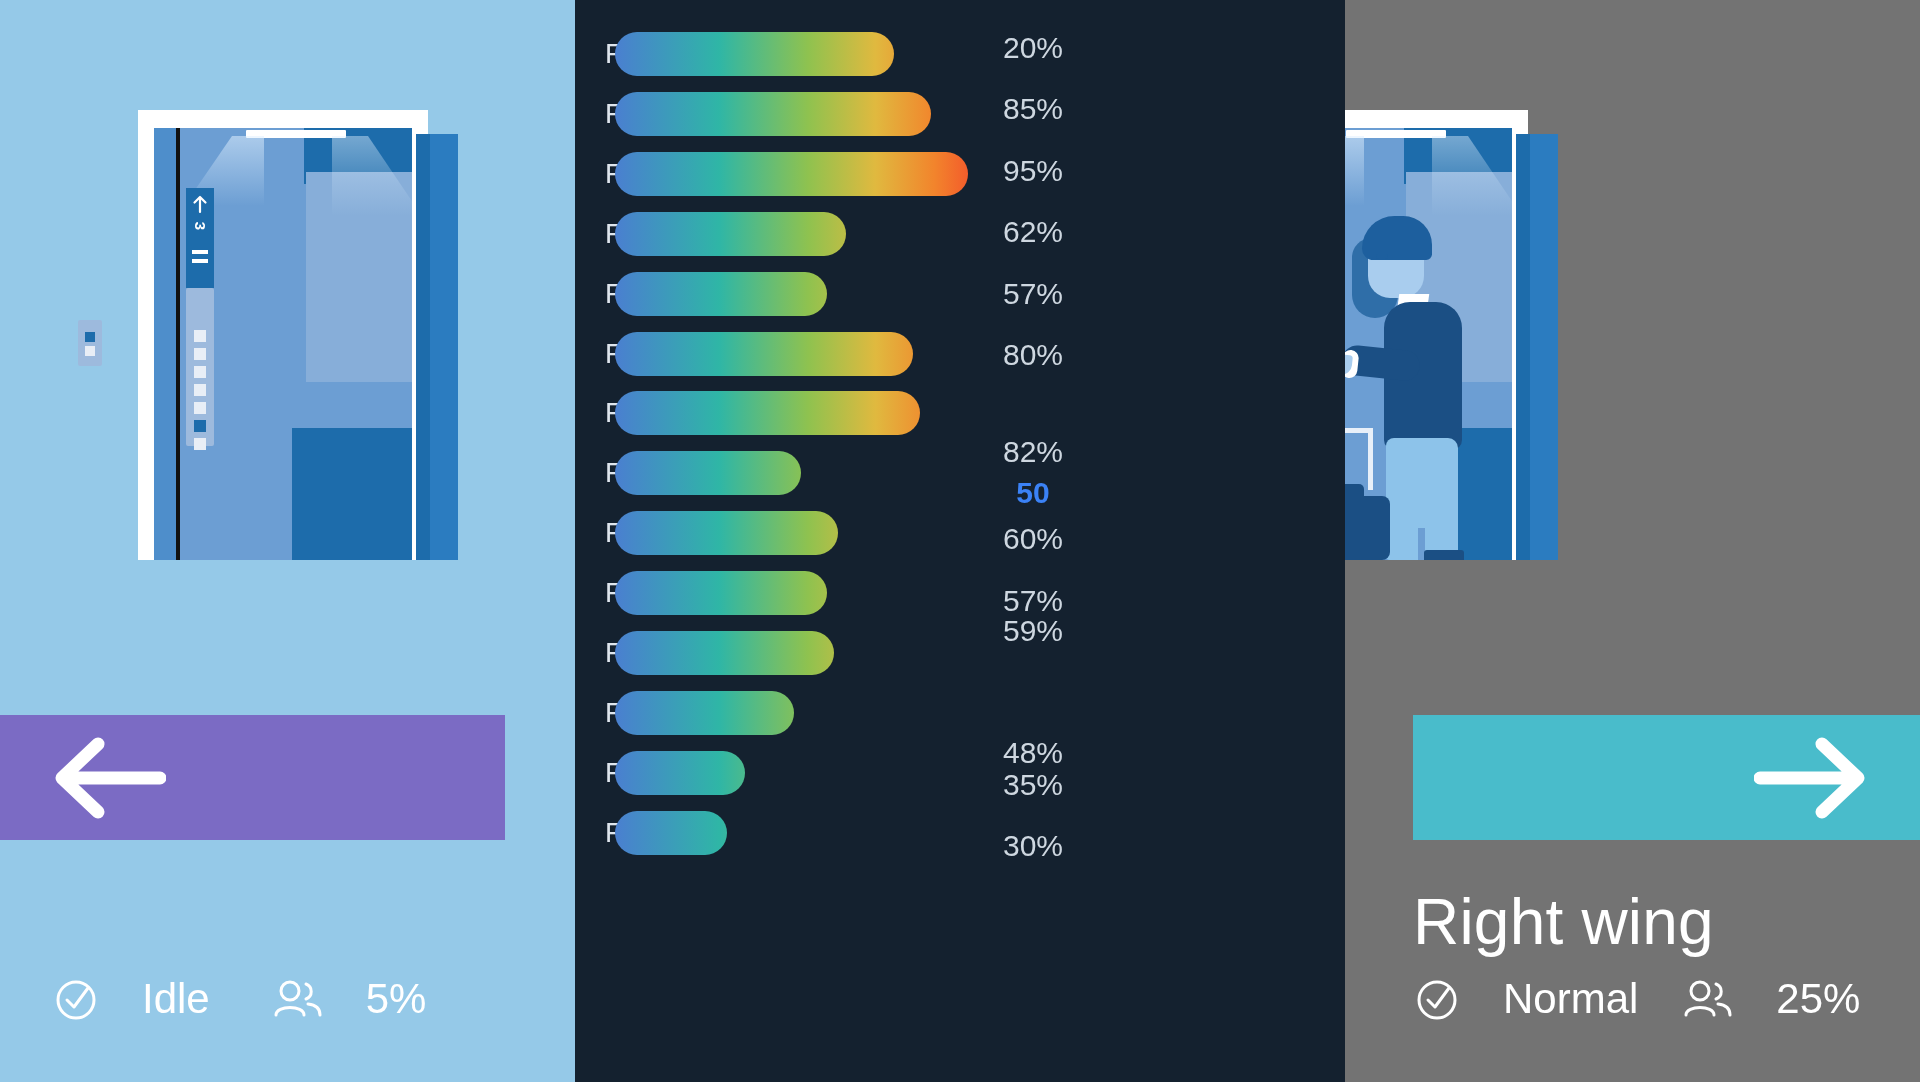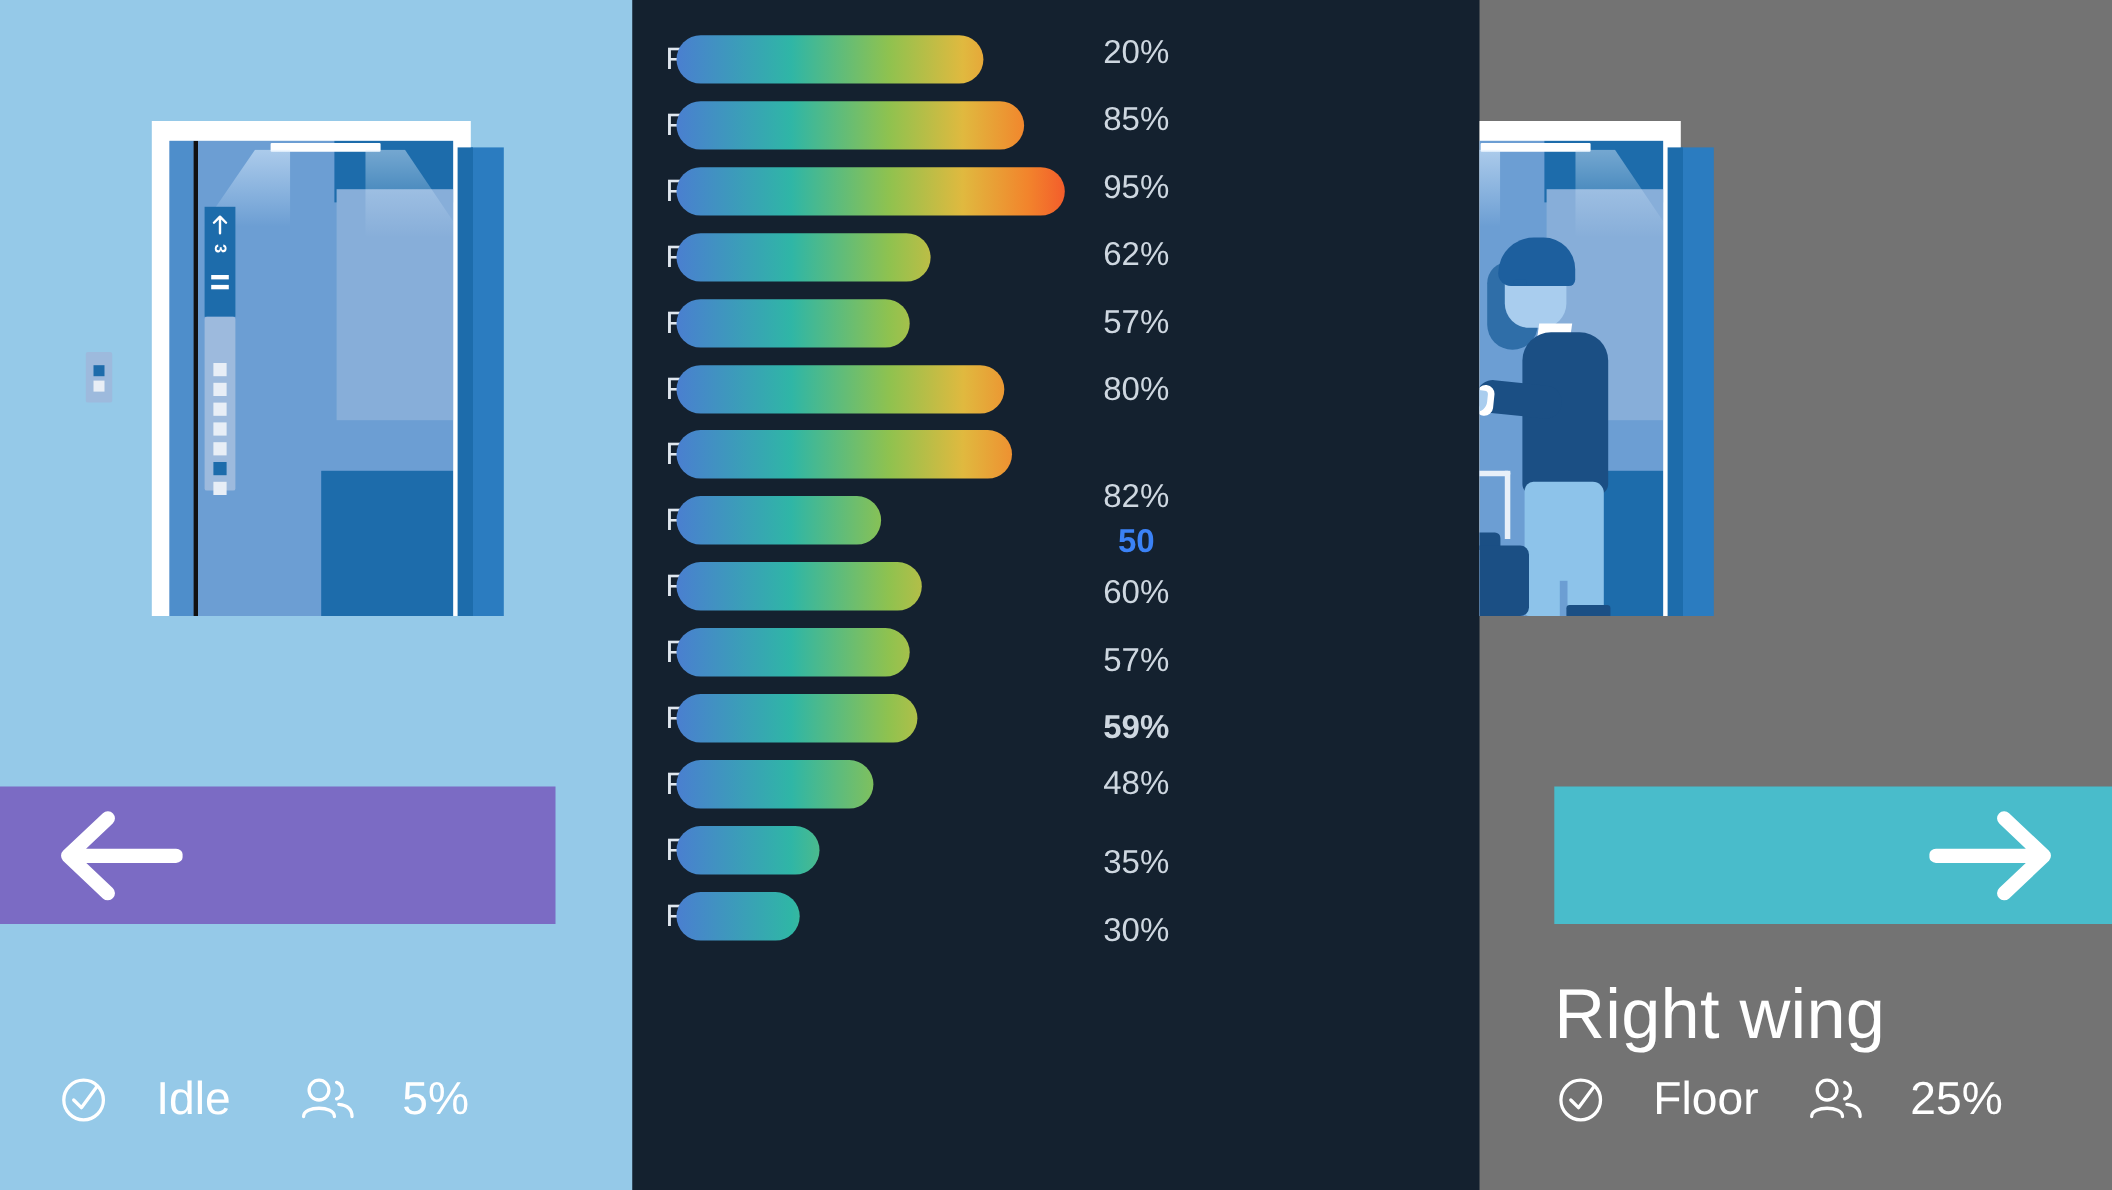--- a/index.html
+++ b/index.html
@@ -191,24 +191,24 @@
         <div class="row-bar" style="left: 40px; top: 451.3px; width: 186px; background: linear-gradient(90deg, rgb(74, 127, 208) 0%, rgb(47, 182, 166) 56%, rgb(135, 193, 86) 100%);"></div>
         <div class="row-val" style="left: 388px; width: 140px; top: 478px; color: #3b82f6; font-weight: bold;">50</div>
         <div class="row-label" style="left: 30px; top: 519.2px; color: rgb(223, 230, 238);">Floor 06</div>
         <div class="row-bar" style="left: 40px; top: 511.2px; width: 223.2px; background: linear-gradient(90deg, rgb(74, 127, 208) 0%, rgb(47, 182, 166) 46.7%, rgb(143, 194, 79) 86.7%, rgb(179, 190, 72) 100%);"></div>
         <div class="row-val" style="left: 388px; width: 140px; top: 524.2px; color: rgb(206, 215, 224);">60%</div>
         <div class="row-label" style="left: 30px; top: 579.1px; color: rgb(223, 230, 238);">Floor 05</div>
         <div class="row-bar" style="left: 40px; top: 571.1px; width: 212.04px; background: linear-gradient(90deg, rgb(74, 127, 208) 0%, rgb(47, 182, 166) 49.1%, rgb(143, 194, 79) 91.2%, rgb(165, 192, 75) 100%);"></div>
         <div class="row-val" style="left: 388px; width: 140px; top: 585.6px; color: rgb(206, 215, 224);">57%</div>
         <div class="row-label" style="left: 30px; top: 639px; color: rgb(223, 230, 238);">Floor 04</div>
         <div class="row-bar" style="left: 40px; top: 631px; width: 219.48px; background: linear-gradient(90deg, rgb(74, 127, 208) 0%, rgb(47, 182, 166) 47.5%, rgb(143, 194, 79) 88.1%, rgb(175, 191, 73) 100%);"></div>
-        <div class="row-val" style="left: 388px; width: 140px; top: 647px; color: rgb(206, 215, 224); font-weight: bold;">59%</div>
+        <div class="row-val" style="left: 388px; width: 140px; top: 616px; color: rgb(206, 215, 224);">59%</div>
         <div class="row-label" style="left: 30px; top: 698.9px; color: rgb(223, 230, 238);">Floor 03</div>
         <div class="row-bar" style="left: 40px; top: 690.9px; width: 178.56px; background: linear-gradient(90deg, rgb(74, 127, 208) 0%, rgb(47, 182, 166) 58.3%, rgb(127, 192, 94) 100%);"></div>
-        <div class="row-val" style="left: 388px; width: 140px; top: 698px; color: rgb(206, 215, 224);">48%</div>
+        <div class="row-val" style="left: 388px; width: 140px; top: 738px; color: rgb(206, 215, 224);">48%</div>
         <div class="row-label" style="left: 30px; top: 758.8px; color: rgb(223, 230, 238);">Floor 02</div>
         <div class="row-bar" style="left: 40px; top: 750.8px; width: 130.2px; background: linear-gradient(90deg, rgb(74, 127, 208) 0%, rgb(47, 182, 166) 80%, rgb(75, 186, 141) 100%);"></div>
         <div class="row-val" style="left: 388px; width: 140px; top: 769.8px; color: rgb(206, 215, 224);">35%</div>
         <div class="row-label" style="left: 30px; top: 818.7px; color: rgb(223, 230, 238);">Floor 01</div>
         <div class="row-bar" style="left: 40px; top: 810.7px; width: 111.6px; background: linear-gradient(90deg, rgb(74, 127, 208) 0%, rgb(47, 182, 166) 93.3%, rgb(55, 183, 159) 100%);"></div>
         <div class="row-val" style="left: 388px; width: 140px; top: 831.2px; color: rgb(206, 215, 224);">30%</div>
       </div>
   </section>
 
   <section class="panel" id="panel-right">
@@ -287,21 +287,21 @@
     </div>
 
     <div class="wing-title" style="left:68px; top:890px;">Right wing</div>
 
     <div class="wing-stats" style="left:68px; top:975px;">
       <div class="stat">
         <svg class="stat-ico" width="48" height="48" viewBox="0 0 48 48" style="margin-right:14px;">
           <circle cx="24" cy="25" r="18" stroke="#ffffff" stroke-width="3" fill="none"></circle>
           <path d="M15 25 L22 32 L36 13" stroke="#ffffff" stroke-width="3" fill="none" stroke-linecap="round" stroke-linejoin="round"></path>
         </svg>
-        <span class="stat-label">Floor</span>
+        <span class="stat-label">Normal</span>
       </div>
       <div class="stat" style="margin-left:44px;">
         <svg class="stat-ico" width="52" height="44" viewBox="0 0 52 44" style="margin-right:14px;">
           <circle cx="18" cy="14" r="9" stroke="#ffffff" stroke-width="3" fill="none"></circle>
           <path d="M4 38 C4 28 32 28 32 38" stroke="#ffffff" stroke-width="3" fill="none" stroke-linecap="round"></path>
           <path d="M34 7 a8 8 0 0 1 0 15" stroke="#ffffff" stroke-width="3" fill="none" stroke-linecap="round"></path>
           <path d="M36 27 C46 28 48 33 48 38" stroke="#ffffff" stroke-width="3" fill="none" stroke-linecap="round"></path>
         </svg>
         <span class="stat-label">25%</span>
       </div>

